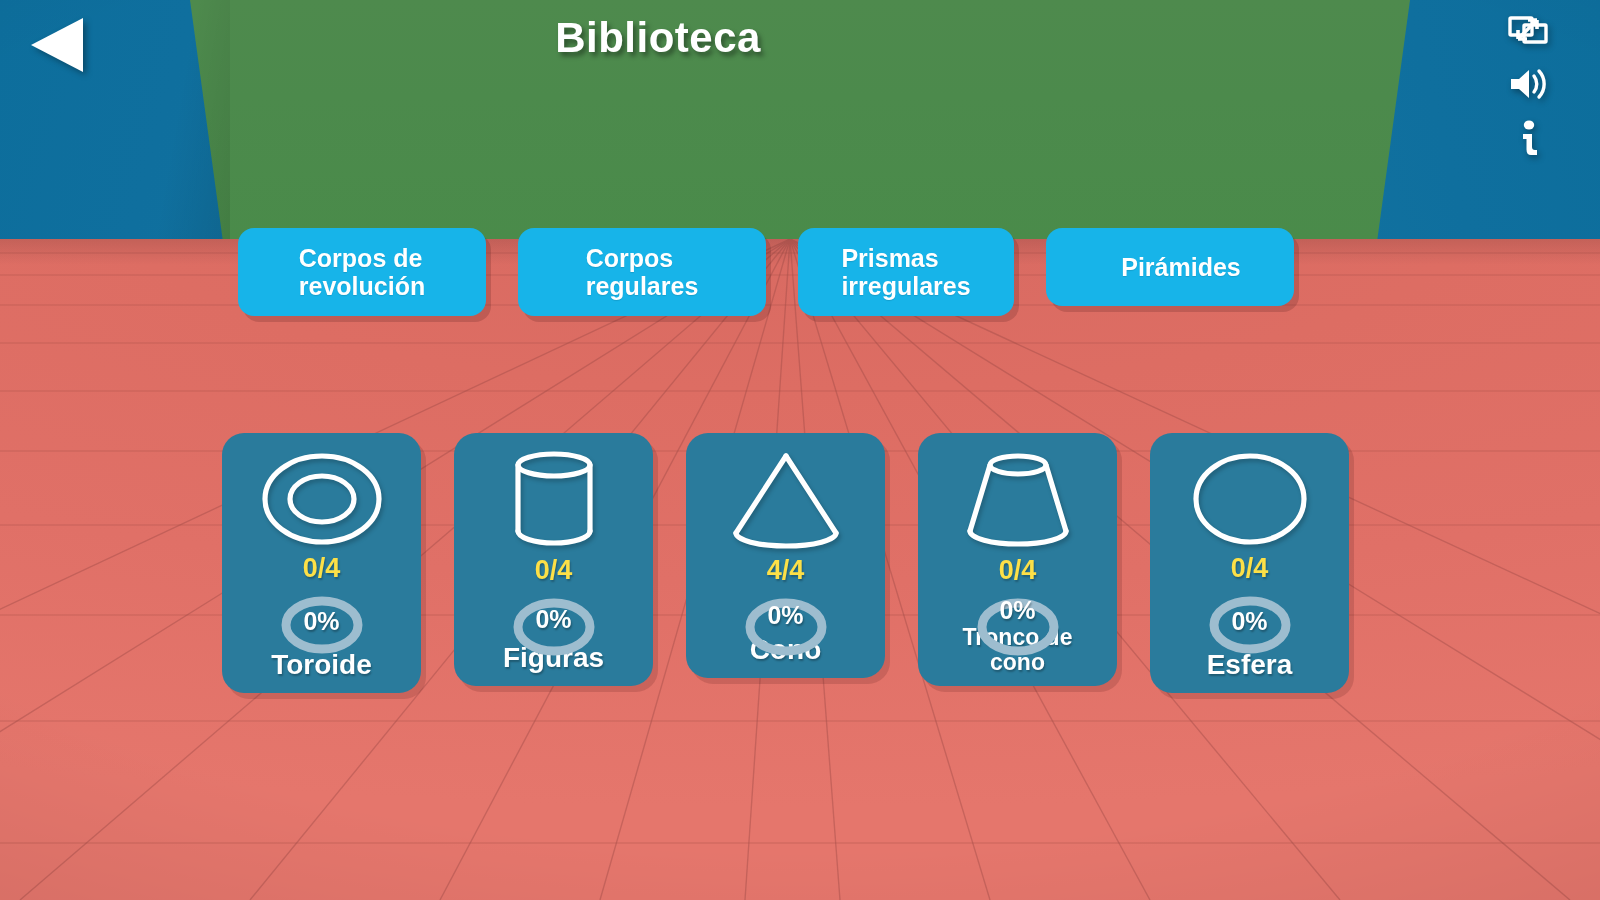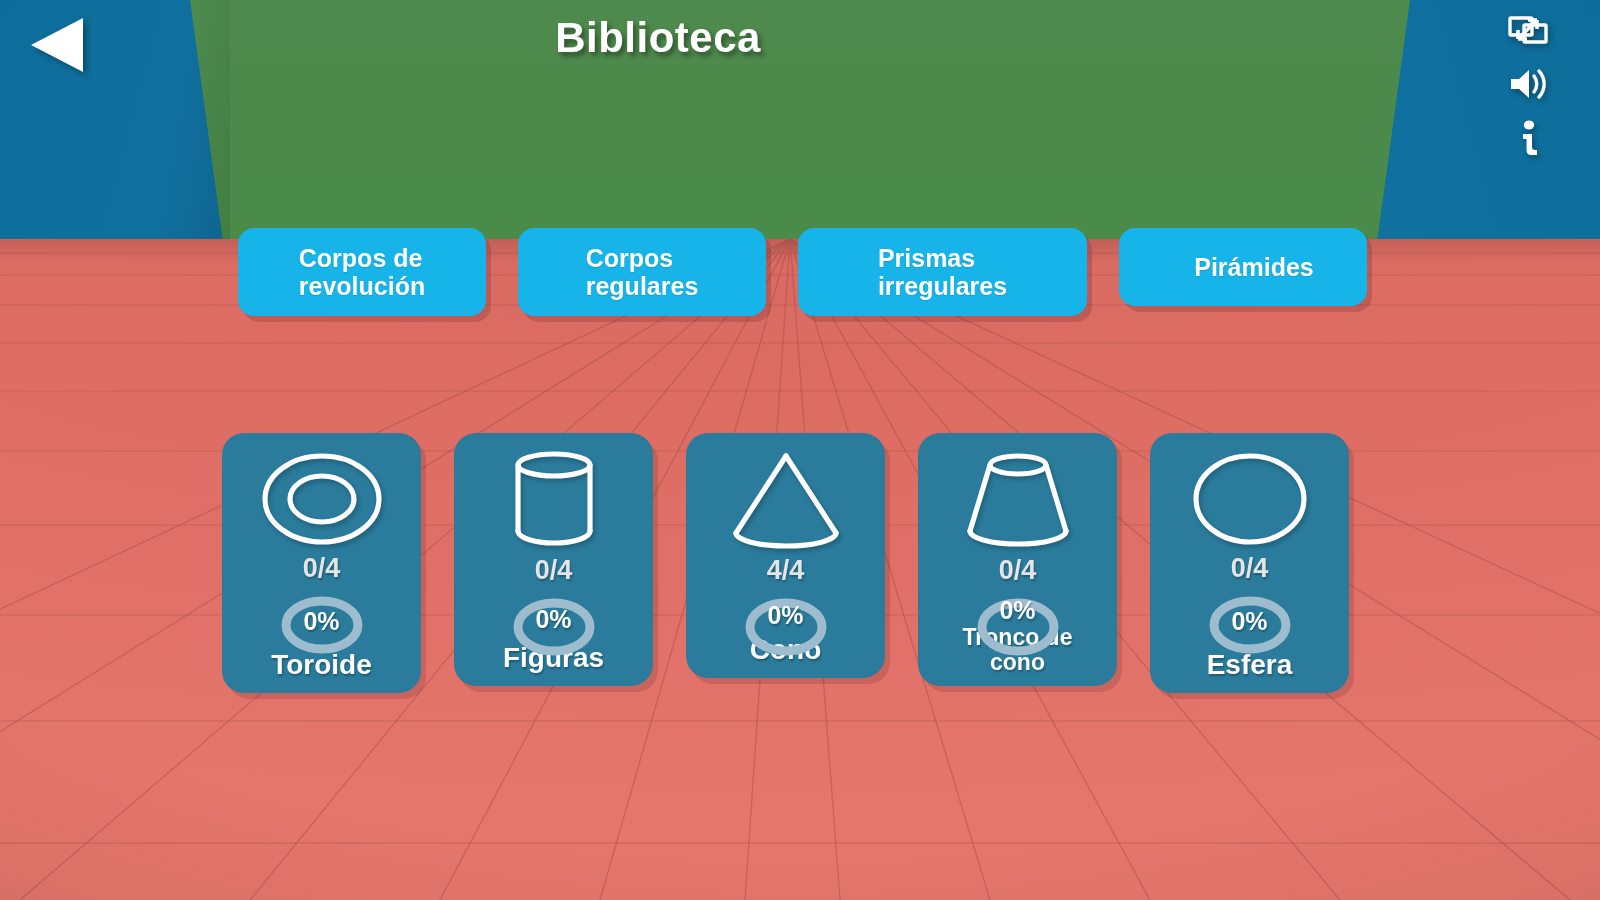--- a/index.html
+++ b/index.html
@@ -100,21 +100,21 @@
     min-width:132px;
     min-height:82px;
     display:flex; align-items:center; justify-content:center;
     box-shadow: 5px 6px 0 rgba(90,30,30,0.22);
     cursor:pointer;
     white-space:pre-line;
     text-shadow:0 1px 1px rgba(0,0,0,0.12);
   }
   .cat-btn.w1 { width:248px; }
   .cat-btn.w2 { width:248px; }
-  .cat-btn.w3 { width:289px; }
+  .cat-btn.w3 { width:216px; }
   .cat-btn.w4 { width:248px; min-height:78px;padding-left:44px; }
 
   
   .card-row {
     position:absolute; left:222px; top:433px;
     display:flex; align-items:flex-start; gap:33px;
   }
   .card {
     width:199px;
     background:#2a7b9c;
@@ -131,21 +131,21 @@
 
   .card-fig {
     width:150px; height:104px;
     display:flex; align-items:center; justify-content:center;
     margin-top:4px;
   }
   .card-fig svg { display:block; overflow:visible;
     filter:drop-shadow(2px 3px 2px rgba(0,0,0,0.22)); }
 
   .card-score {
-    color:#e5e5e5; font-size:27px; font-weight:bold;
+    color:#fde047; font-size:27px; font-weight:bold;
     margin-top:6px;
     text-shadow:1px 2px 2px rgba(0,0,0,0.25);
   }
 
   .ring-wrap {
     position:relative;
     width:88px; height:62px;
     margin-top:10px;
     display:flex; align-items:center; justify-content:center;
   }

